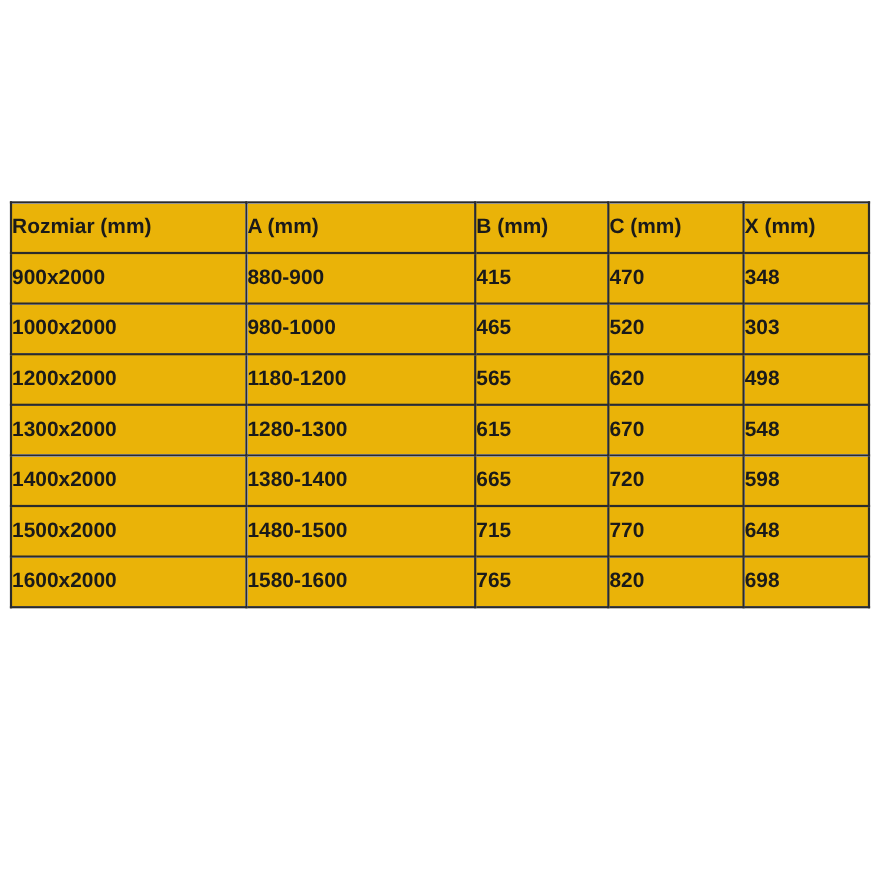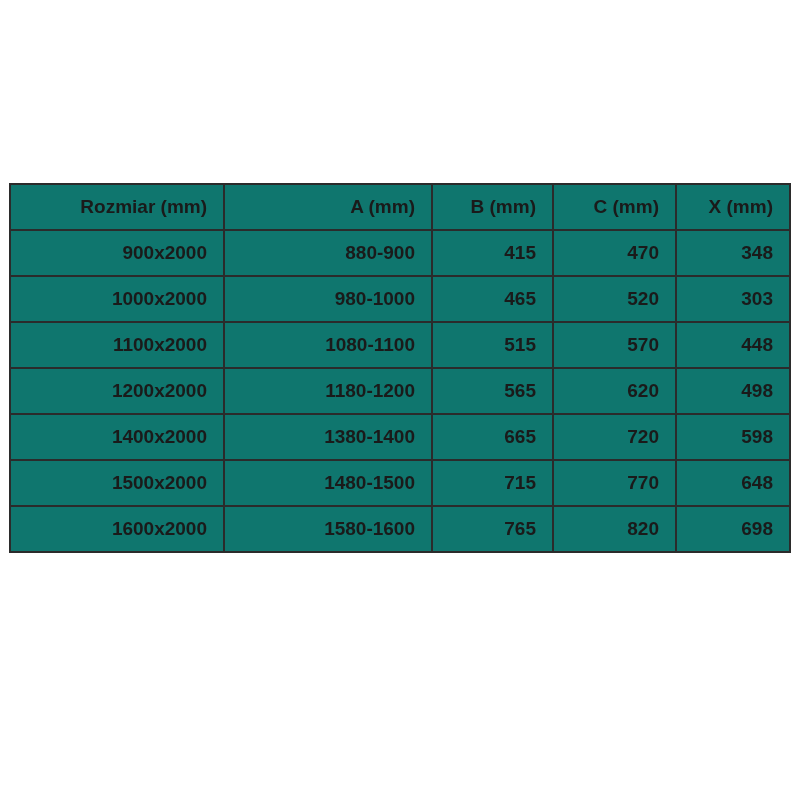--- a/index.html
+++ b/index.html
@@ -20,26 +20,26 @@
     left: 9px;
     top: 183px;
     width: 780px;
     border-collapse: collapse;
     table-layout: fixed;
     color: #1a1a1a;
   }
   table.spec-table th,
   table.spec-table td {
     border: 2px solid #2b2b2b;
-    text-align: right;
+    text-align: left;
     vertical-align: middle;
     height: 44px;
-    padding: 0 16px;
+    padding: 0 0;
     font-size: 19px;
-    background: #0f766e;
+    background: #eab308;
     overflow: hidden;
     white-space: nowrap;
   }
   table.spec-table th {
     font-weight: bold;
   }
   table.spec-table td {
     font-weight: bold;
   }
 </style>
@@ -73,32 +73,32 @@
           <td>348</td>
         </tr>
         <tr>
           <td>1000x2000</td>
           <td>980-1000</td>
           <td>465</td>
           <td>520</td>
           <td>303</td>
         </tr>
         <tr>
-          <td>1100x2000</td>
-          <td>1080-1100</td>
-          <td>515</td>
-          <td>570</td>
-          <td>448</td>
-        </tr>
-        <tr>
           <td>1200x2000</td>
           <td>1180-1200</td>
           <td>565</td>
           <td>620</td>
           <td>498</td>
+        </tr>
+        <tr>
+          <td>1300x2000</td>
+          <td>1280-1300</td>
+          <td>615</td>
+          <td>670</td>
+          <td>548</td>
         </tr>
         <tr>
           <td>1400x2000</td>
           <td>1380-1400</td>
           <td>665</td>
           <td>720</td>
           <td>598</td>
         </tr>
         <tr>
           <td>1500x2000</td>

